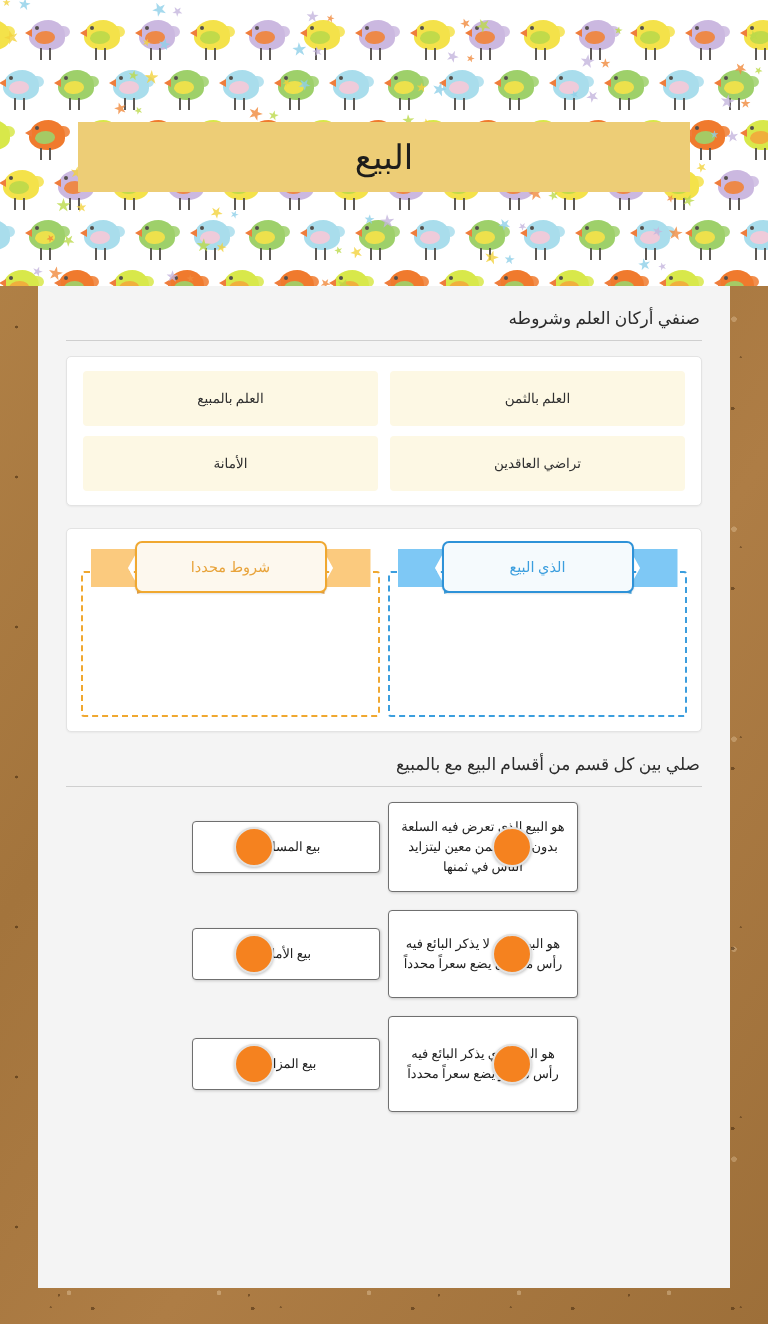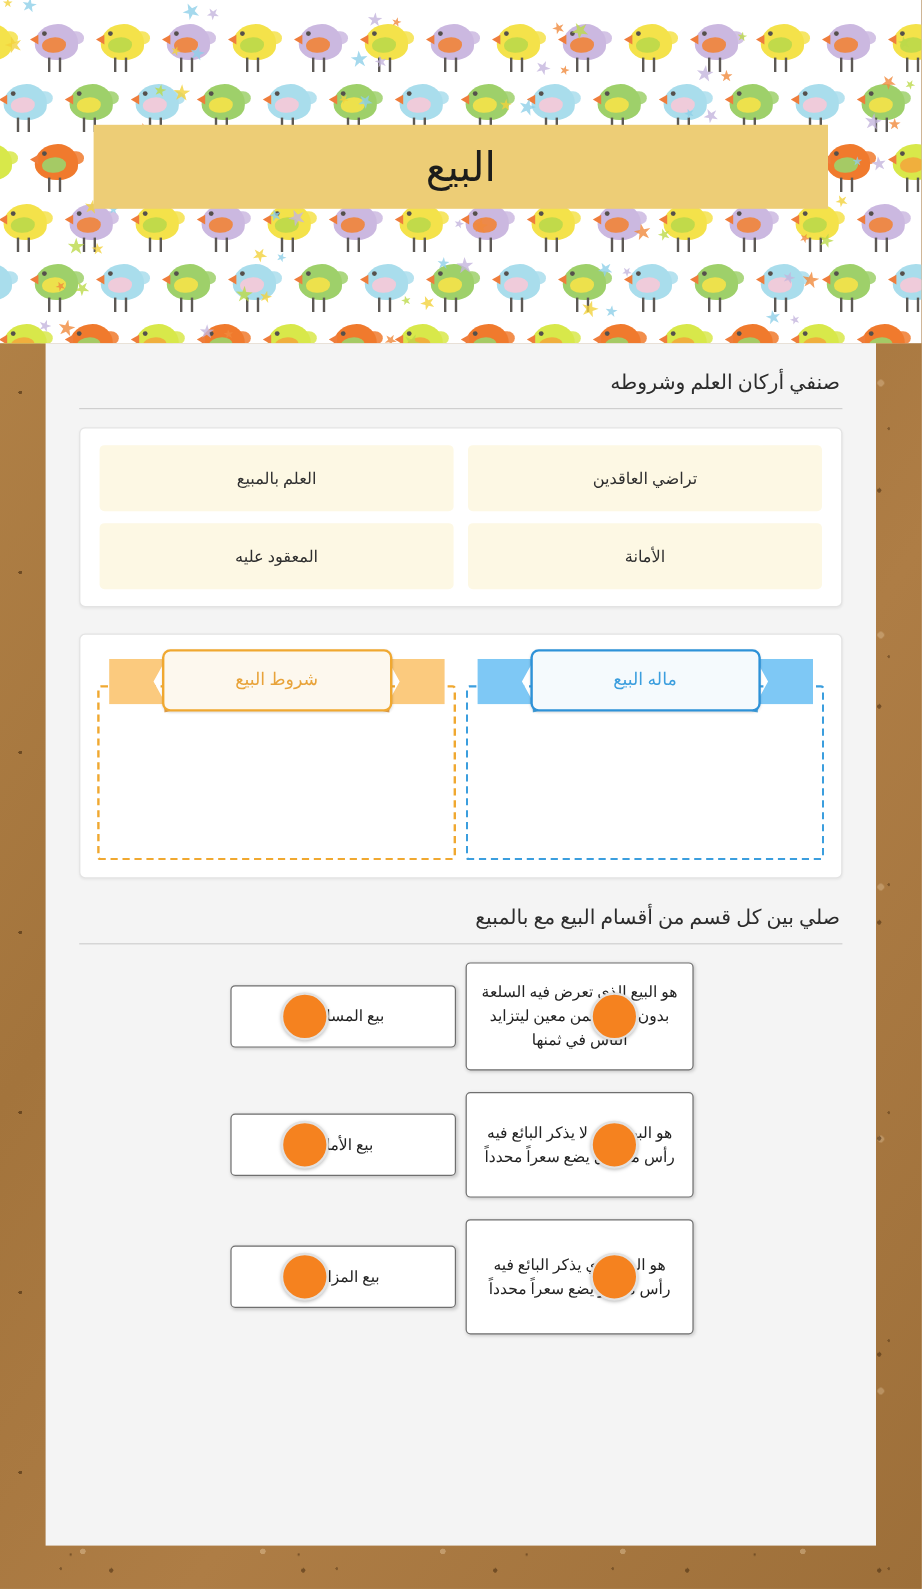--- a/index.html
+++ b/index.html
@@ -84,21 +84,21 @@
   .star {
     position: absolute;
     width: 13px; height: 13px;
     clip-path: polygon(50% 0%, 61% 35%, 98% 35%, 68% 57%, 79% 91%, 50% 70%, 21% 91%, 32% 57%, 2% 35%, 39% 35%);
     opacity: .8;
   }
 
   
   .title-banner {
     position: absolute;
-    left: 78px; top: 104px;
+    left: 78px; top: 122px;
     width: 612px; height: 70px;
     background: #edcd76;
     display: flex; align-items: center; justify-content: center;
     z-index: 5;
   }
   .title-banner .title-text {
     font-size: 34px;
     color: #1d1d1b;
     letter-spacing: .5px;
     font-family: "Liberation Serif", "DejaVu Serif", serif;
@@ -1104,46 +1104,46 @@
 
 <div class="title-banner">
   <div class="title-text">البيع</div>
 </div>
 
 <div class="worksheet">
 
   <div class="section-head">صنفي أركان العلم وشروطه</div>
 
   <div class="cards-panel">
+    <div class="word-card">العلم بالثمن</div>
+    <div class="word-card">العلم بالمبيع</div>
     <div class="word-card">تراضي العاقدين</div>
-    <div class="word-card">العلم بالمبيع</div>
     <div class="word-card">الأمانة</div>
-    <div class="word-card">المعقود عليه</div>
   </div>
 
   <div class="zones-panel">
 
     <div class="zone blue">
       <div class="ribbon">
         <div class="tail left"></div>
         <div class="tail right"></div>
         <div class="fold left"></div>
         <div class="fold right"></div>
-        <div class="plate">ماله البيع</div>
+        <div class="plate">الذي البيع</div>
       </div>
       <div class="zone-drop"></div>
     </div>
 
     <div class="zone orange">
       <div class="ribbon">
         <div class="tail left"></div>
         <div class="tail right"></div>
         <div class="fold left"></div>
         <div class="fold right"></div>
-        <div class="plate">شروط البيع</div>
+        <div class="plate">شروط محددا</div>
       </div>
       <div class="zone-drop"></div>
     </div>
 
   </div>
 
   <div class="section-head">صلي بين كل قسم من أقسام البيع مع بالمبيع</div>
 
   <div class="match-list">
 

